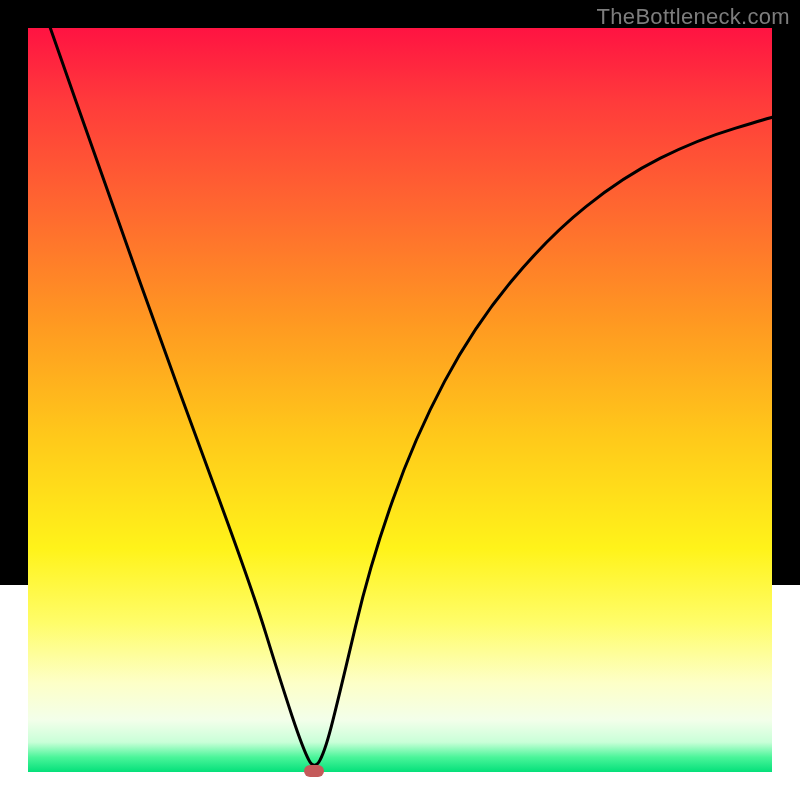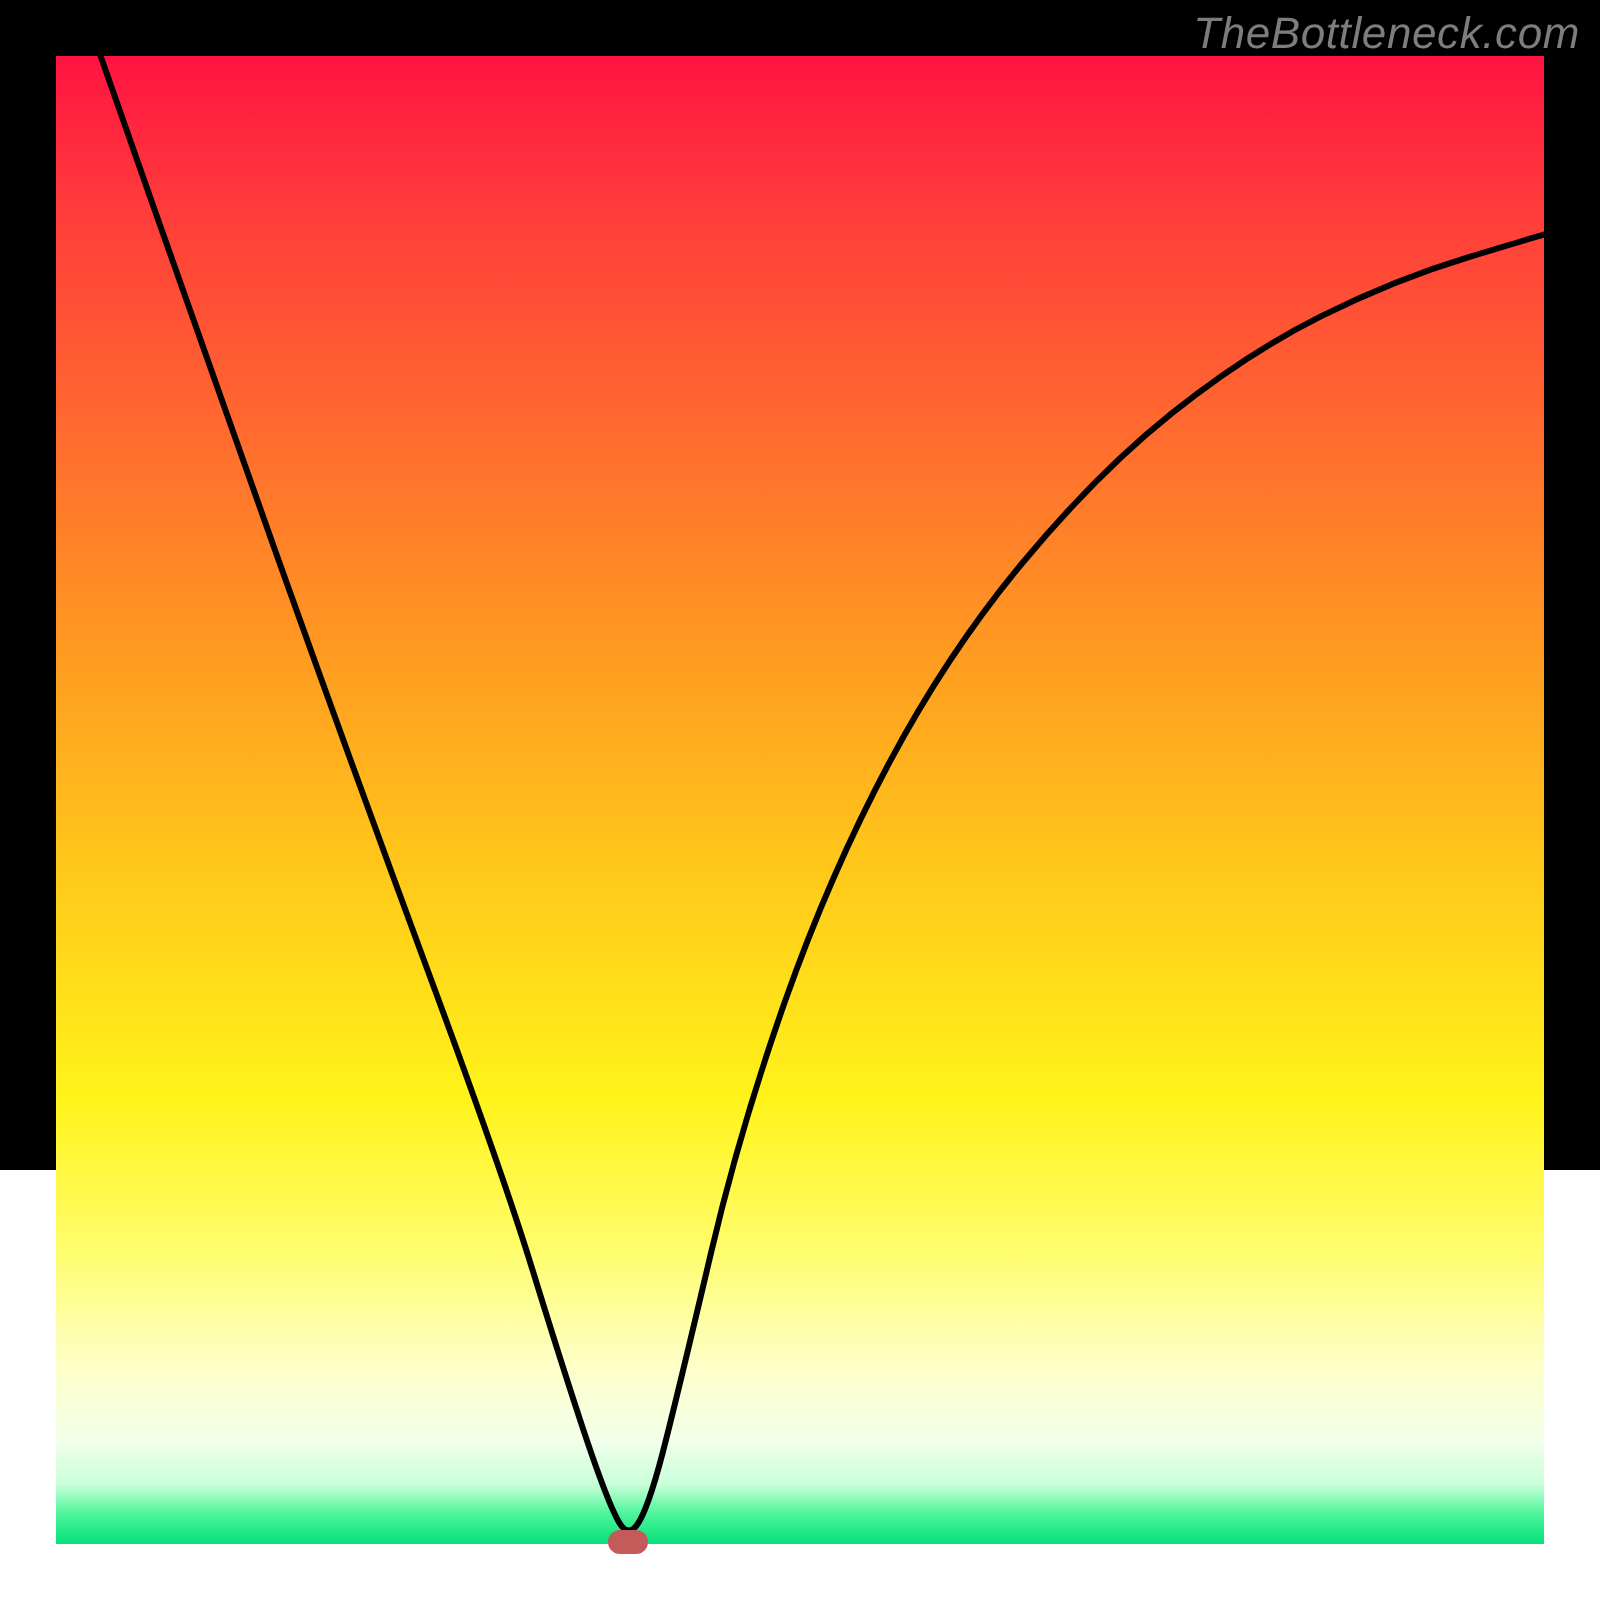--- a/index.html
+++ b/index.html
@@ -8,21 +8,20 @@
     width: 800px;
     height: 800px;
     overflow: hidden;
     font-family: Arial, Helvetica, sans-serif;
   }
   .wrap {
     position: relative;
     width: 800px;
     height: 585px;
     background: #000;
-    font-style: italic;
   }
   .plot {
     position: absolute;
     left: 28px;
     top: 28px;
     width: 744px;
     height: 744px;
     background: linear-gradient(to bottom,
       #ff1342 0%,
       #ff3b3b 10%,

